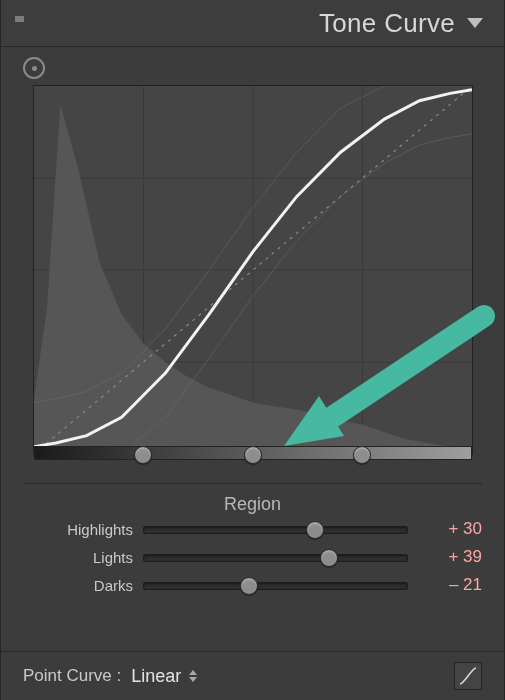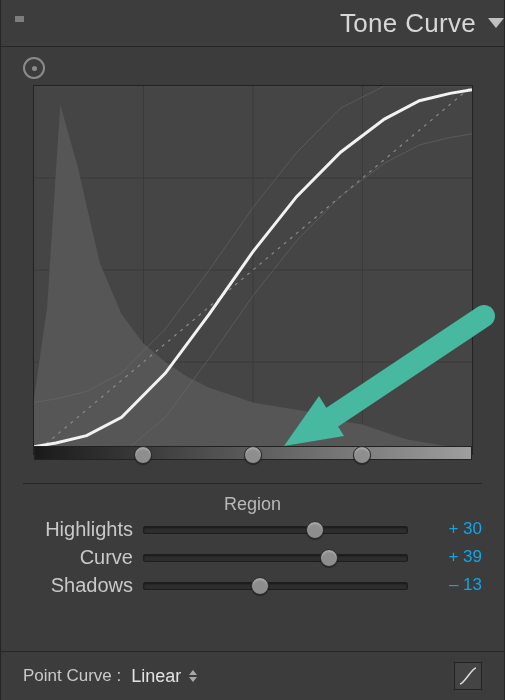--- a/index.html
+++ b/index.html
@@ -22,21 +22,21 @@
     border-right: 1px solid #262626;
     box-sizing: border-box;
   }
 
   
   .header {
     height: 46px;
     display: flex;
     align-items: center;
     justify-content: flex-end;
-    padding: 0 0 0 14px;
+    padding: 0 21px 0 14px;
     border-bottom: 1px solid #262626;
     background: #3d3d3d;
   }
   .header-chip {
     width: 9px; height: 6px;
     background: #7d7d7d;
     position: absolute;
     left: 14px; top: 16px;
   }
   .header-title {
@@ -125,21 +125,21 @@
   }
   .row {
     display: flex;
     align-items: center;
     height: 28px;
   }
   .row-label {
     width: 110px;
     text-align: right;
     padding-right: 10px;
-    font-size: 20px;
+    font-size: 15px;
     color: #c9c9c9;
   }
   .row-slider {
     flex: 1;
     position: relative;
     height: 14px;
   }
   .row-slider .track {
     position: absolute;
     left: 0; right: 0; top: 4px;
@@ -156,21 +156,21 @@
     border-radius: 50%;
     background: #8d8d8d;
     border: 1px solid #2a2a2a;
     transform: translateX(-50%);
     box-shadow: inset 0 2px 2px rgba(255,255,255,.25), 0 1px 1px rgba(0,0,0,.4);
   }
   .row-value {
     width: 64px;
     text-align: right;
     font-size: 17px;
-    color: #0ea5e9;
+    color: #fca5a5;
     padding-left: 10px;
     font-variant-numeric: tabular-nums;
   }
 
   
   .footer {
     position: absolute;
     left: 0; right: 0; bottom: 0;
     height: 48px;
     border-top: 1px solid #262626;
@@ -268,34 +268,34 @@
     <div id="slider-rows">
         <div class="row">
           <div class="row-label">Highlights</div>
           <div class="row-slider">
             <div class="track"></div>
             <div class="knob" style="left:65%"></div>
           </div>
           <div class="row-value">+ 30</div>
         </div>
         <div class="row">
-          <div class="row-label">Curve</div>
+          <div class="row-label">Lights</div>
           <div class="row-slider">
             <div class="track"></div>
             <div class="knob" style="left:70%"></div>
           </div>
           <div class="row-value">+ 39</div>
         </div>
         <div class="row">
-          <div class="row-label">Shadows</div>
+          <div class="row-label">Darks</div>
           <div class="row-slider">
             <div class="track"></div>
-            <div class="knob" style="left:44%"></div>
+            <div class="knob" style="left:40%"></div>
           </div>
-          <div class="row-value">– 13</div>
+          <div class="row-value">– 21</div>
         </div>
       </div>
   </div>
 
   <div class="footer">
     <span class="footer-label">Point Curve :</span>
     <span class="footer-select">
       <span>Linear</span>
       <span class="stepper">
         <span class="up"></span>

